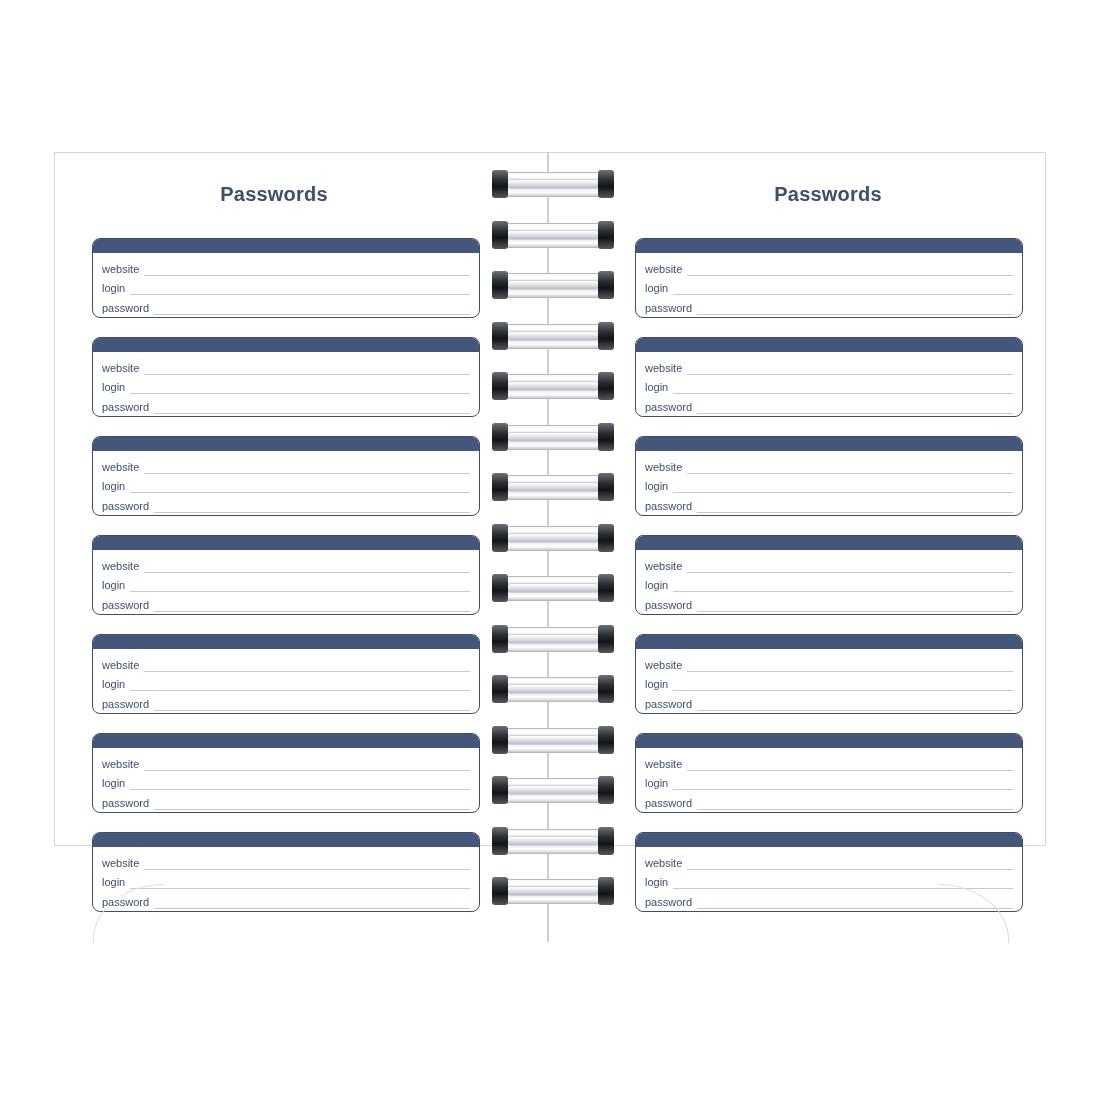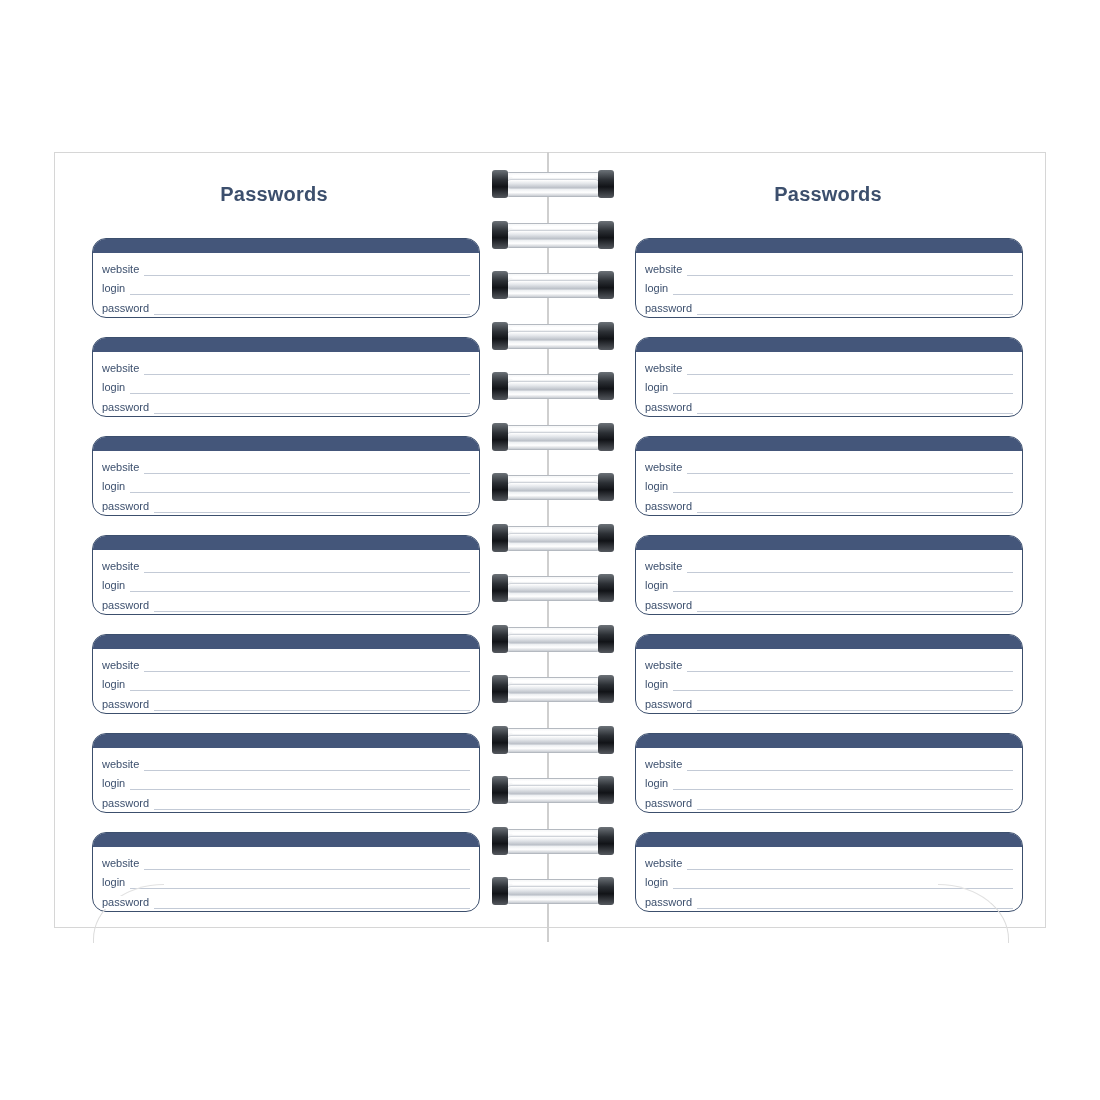--- a/index.html
+++ b/index.html
@@ -18,21 +18,21 @@
     overflow: hidden;
     background: #ffffff;
   }
 
   
   .notebook {
     position: absolute;
     left: 54px;
     top: 152px;
     width: 992px;
-    height: 776px;
+    height: 694px;
     background: #ffffff;
     border: 1px solid #d6d6d6;
     box-sizing: border-box;
   }
 
   .page {
     position: absolute;
     top: 0;
     width: 496px;
     height: 790px;
@@ -84,21 +84,21 @@
     top: 85px;
   }
   .page.left .entries  { left: 37px;  width: 388px; }
   .page.right .entries { left: 84px;  width: 388px; }
 
   .entry {
     position: relative;
     height: 80px;
     margin-bottom: 19px;
     border: 1px solid #3c4f6d;
-    border-radius: 14px;
+    border-radius: 8px;
     background: #ffffff;
     box-sizing: border-box;
     overflow: hidden;
   }
 
   .entry-header {
     height: 14px;
     background: #44567a;
   }
 

